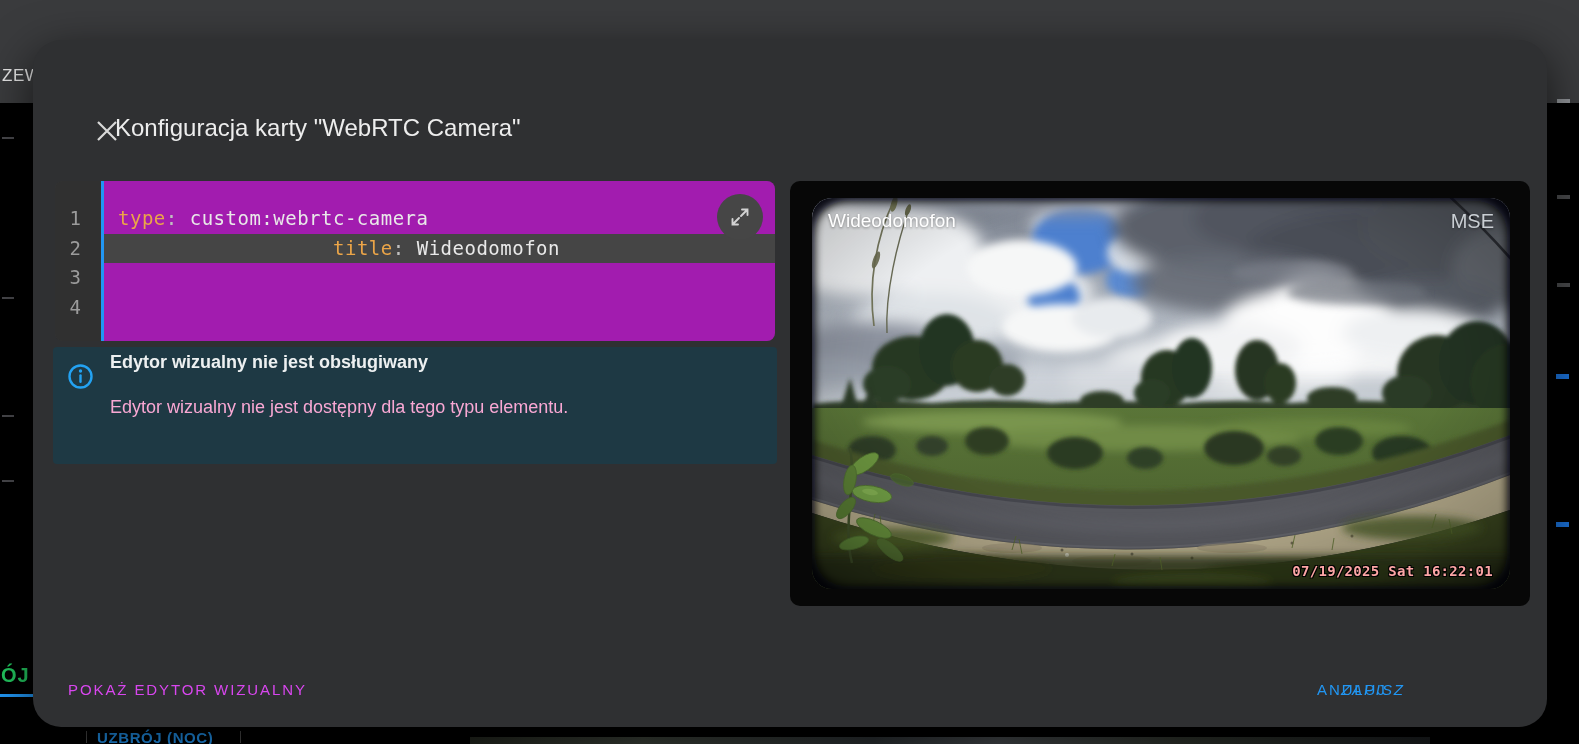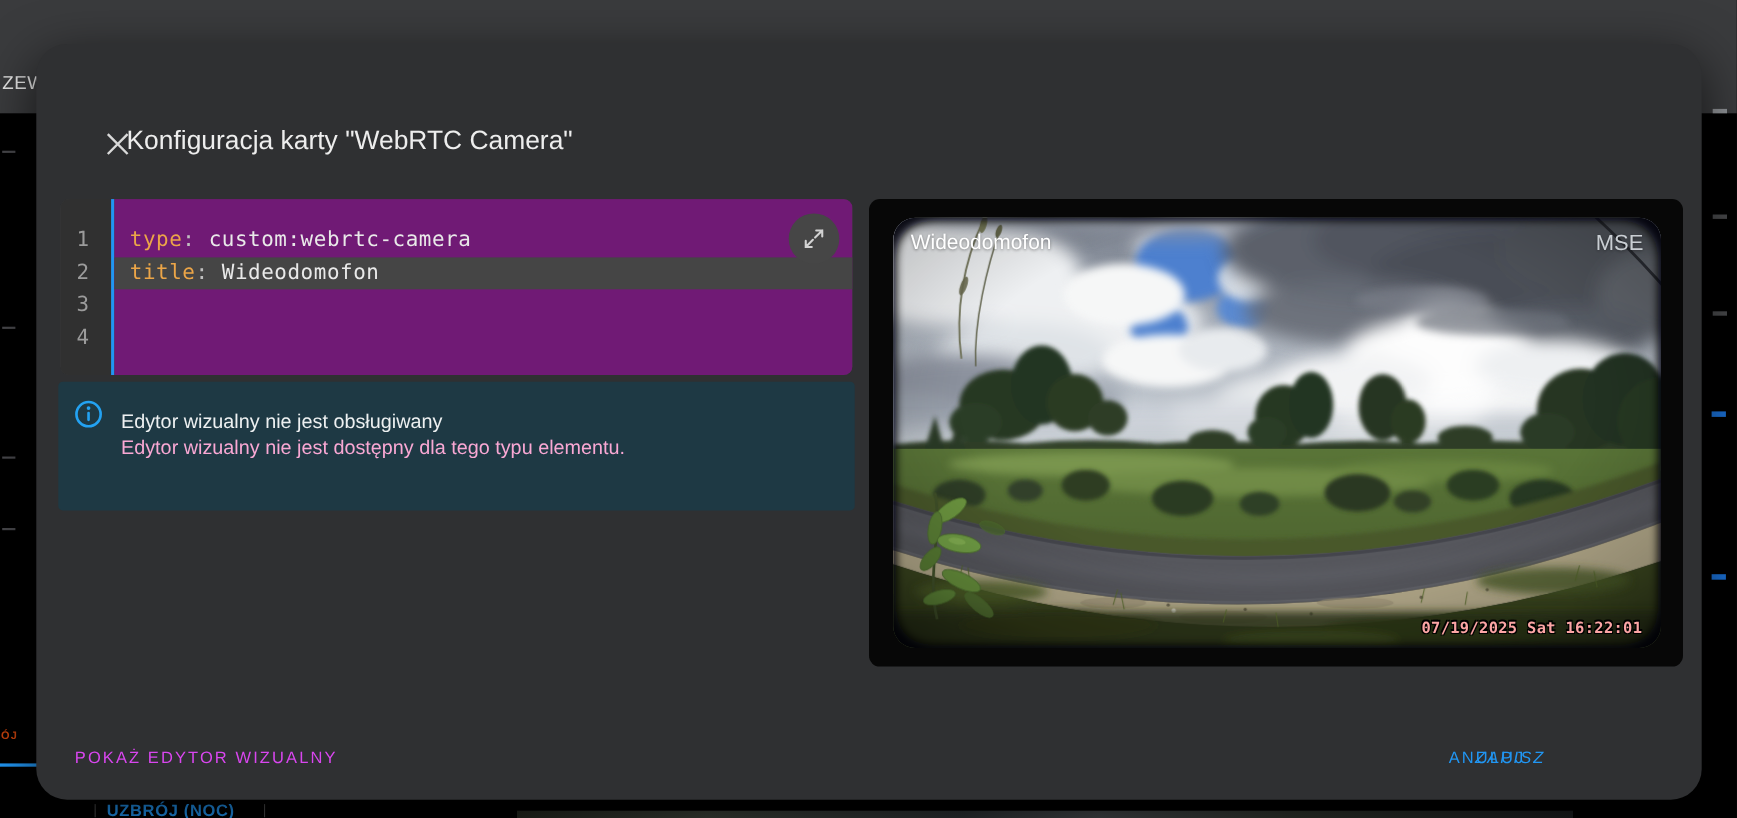--- a/index.html
+++ b/index.html
@@ -6,54 +6,54 @@
   body{
     width:1579px;height:744px;position:relative;overflow:hidden;
     background:#000;font-family:"Liberation Sans",sans-serif;
     -webkit-font-smoothing:antialiased;
   }
   
   .top-band{position:absolute;left:0;top:0;width:1579px;height:103px;background:#3a3b3d;}
   .frag{position:absolute;color:#e4e4e4;font-size:17px;font-weight:500;}
   .frag-zew{left:2px;top:66px;letter-spacing:.5px;}
   .grid-dash{position:absolute;width:12px;height:2px;background:#47474b;}
-  .frag-tab{left:1px;top:664px;color:#c2410c;font-size:10px;font-weight:700;letter-spacing:1px;}
+  .frag-tab{left:1px;top:664px;color:#22c55e;font-size:20px;font-weight:700;letter-spacing:1px;}
   .frag-tab-underline{position:absolute;left:0;top:694px;width:46px;height:3px;background:#2196f3;}
   .frag-bottom{position:absolute;left:97px;top:729px;color:#2196f3;font-size:15px;font-weight:700;letter-spacing:.6px;}
   .vbar{position:absolute;width:1px;height:12px;background:#4a4a4a;top:731px;}
   .photo-sliver{position:absolute;left:470px;top:737px;width:960px;height:7px;
     background:linear-gradient(90deg,#23271f,#3a4038 18%,#2b3033 42%,#43474a 55%,#2e332c 74%,#1b1e20);}
   .edge-dash{position:absolute;height:4px;width:13px;}
   
   .dialog{
     position:absolute;left:33px;top:40px;width:1514px;height:687px;
     background:#2f3032;border-radius:28px;box-shadow:0 14px 48px rgba(0,0,0,.65);z-index:10;
   }
   .close-btn{position:absolute;left:56px;top:73px;width:36px;height:36px;display:flex;
     align-items:center;justify-content:center;cursor:pointer;border-radius:50%;}
   .dlg-title{position:absolute;left:82px;top:74px;font-size:24px;color:#ededed;font-weight:400;}
   
   .editor{position:absolute;left:22px;top:141px;width:720px;height:160px;border-radius:8px;overflow:hidden;background:#3a3a3a;}
   .gutter{position:absolute;left:0;top:0;bottom:0;width:46px;background:#303030;padding-top:23px;box-sizing:border-box;}
   .ln{height:29.5px;line-height:29.5px;text-align:right;padding-right:20px;
       font-family:"DejaVu Sans Mono",monospace;font-size:19px;color:#9b9b9b;}
   .accent-bar{position:absolute;left:46px;top:0;bottom:0;width:3px;background:#2196f3;}
-  .code-col{position:absolute;left:49px;right:0;top:0;bottom:0;background:#701a75;padding-top:23px;box-sizing:border-box;}
+  .code-col{position:absolute;left:49px;right:0;top:0;bottom:0;background:#a21caf;padding-top:23px;box-sizing:border-box;}
   .cl{height:29.5px;line-height:29.5px;padding-left:14px;white-space:pre;
       font-family:"DejaVu Sans Mono",monospace;font-size:19px;letter-spacing:.5px;}
-  .cl.active{background:#454545;}
+  .cl.active{background:#454545;text-align:center;}
   .tok-key{color:#eba548;}
   .tok-punct{color:#c0c0c0;margin-right:12px;}
   .tok-val{color:#e9e9e9;}
   .expand-btn{position:absolute;left:662px;top:13px;width:46px;height:46px;border-radius:50%;
       background:#464646;display:flex;align-items:center;justify-content:center;cursor:pointer;}
   
   .alert{position:absolute;left:20px;top:307px;width:724px;height:117px;background:#1e3944;border-radius:4px;}
   .alert-icon{position:absolute;left:14px;top:16px;width:27px;height:27px;}
-  .alert-title{position:absolute;left:57px;top:26px;font-size:18px;font-weight:400;color:#edf0f1;}
+  .alert-title{position:absolute;left:57px;top:5px;font-size:18px;font-weight:700;color:#edf0f1;}
   .alert-line{position:absolute;left:57px;font-size:18px;color:#f9a8d4;}
   .alert-l1{top:50px;}
   .alert-l2{top:80px;}
   
   .cam-card{position:absolute;left:757px;top:141px;width:740px;height:425px;background:#070707;border-radius:10px;}
   .video{position:absolute;left:22px;top:17px;width:698px;height:391px;border-radius:20px;overflow:hidden;background:#22262b;}
   .video svg{display:block;}
   .cam-name{position:absolute;left:16px;top:12px;font-size:19px;color:#fff;text-shadow:0 1px 3px rgba(0,0,0,.45);}
   .cam-mode{position:absolute;right:16px;top:12px;font-size:20px;color:#c9ced3;text-shadow:0 1px 3px rgba(0,0,0,.4);}
   .cam-time{position:absolute;right:17px;bottom:10px;font-family:"DejaVu Sans Mono",monospace;

